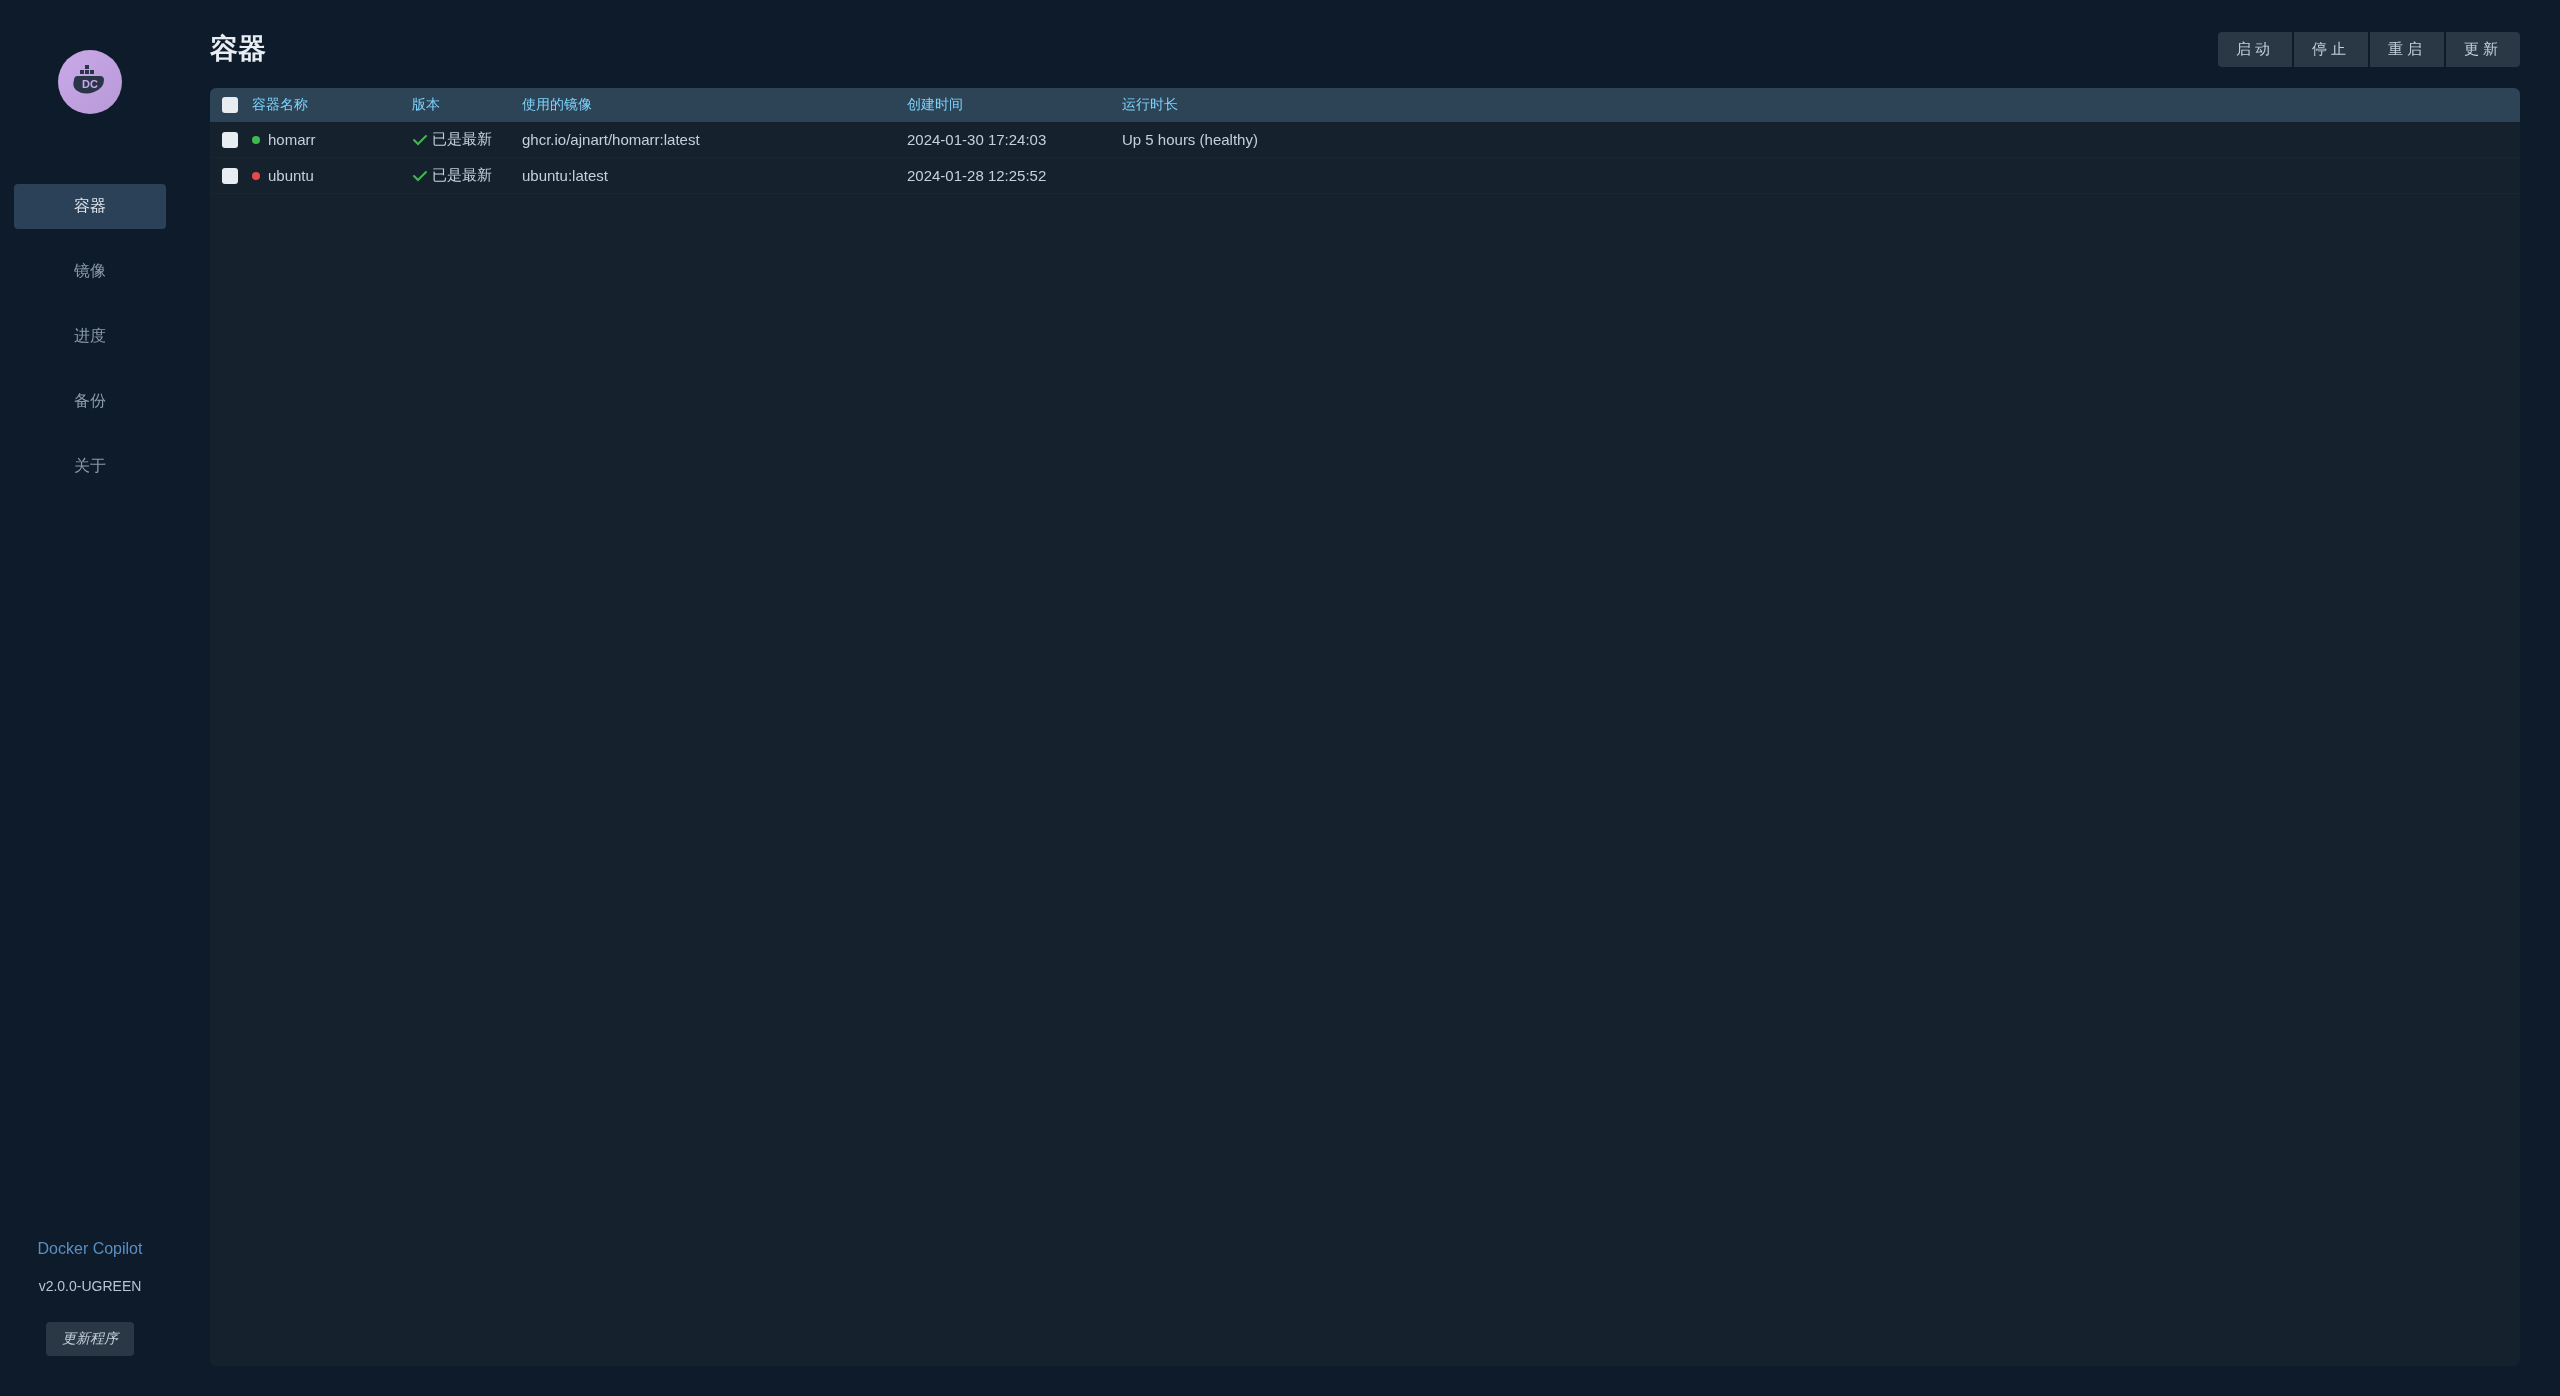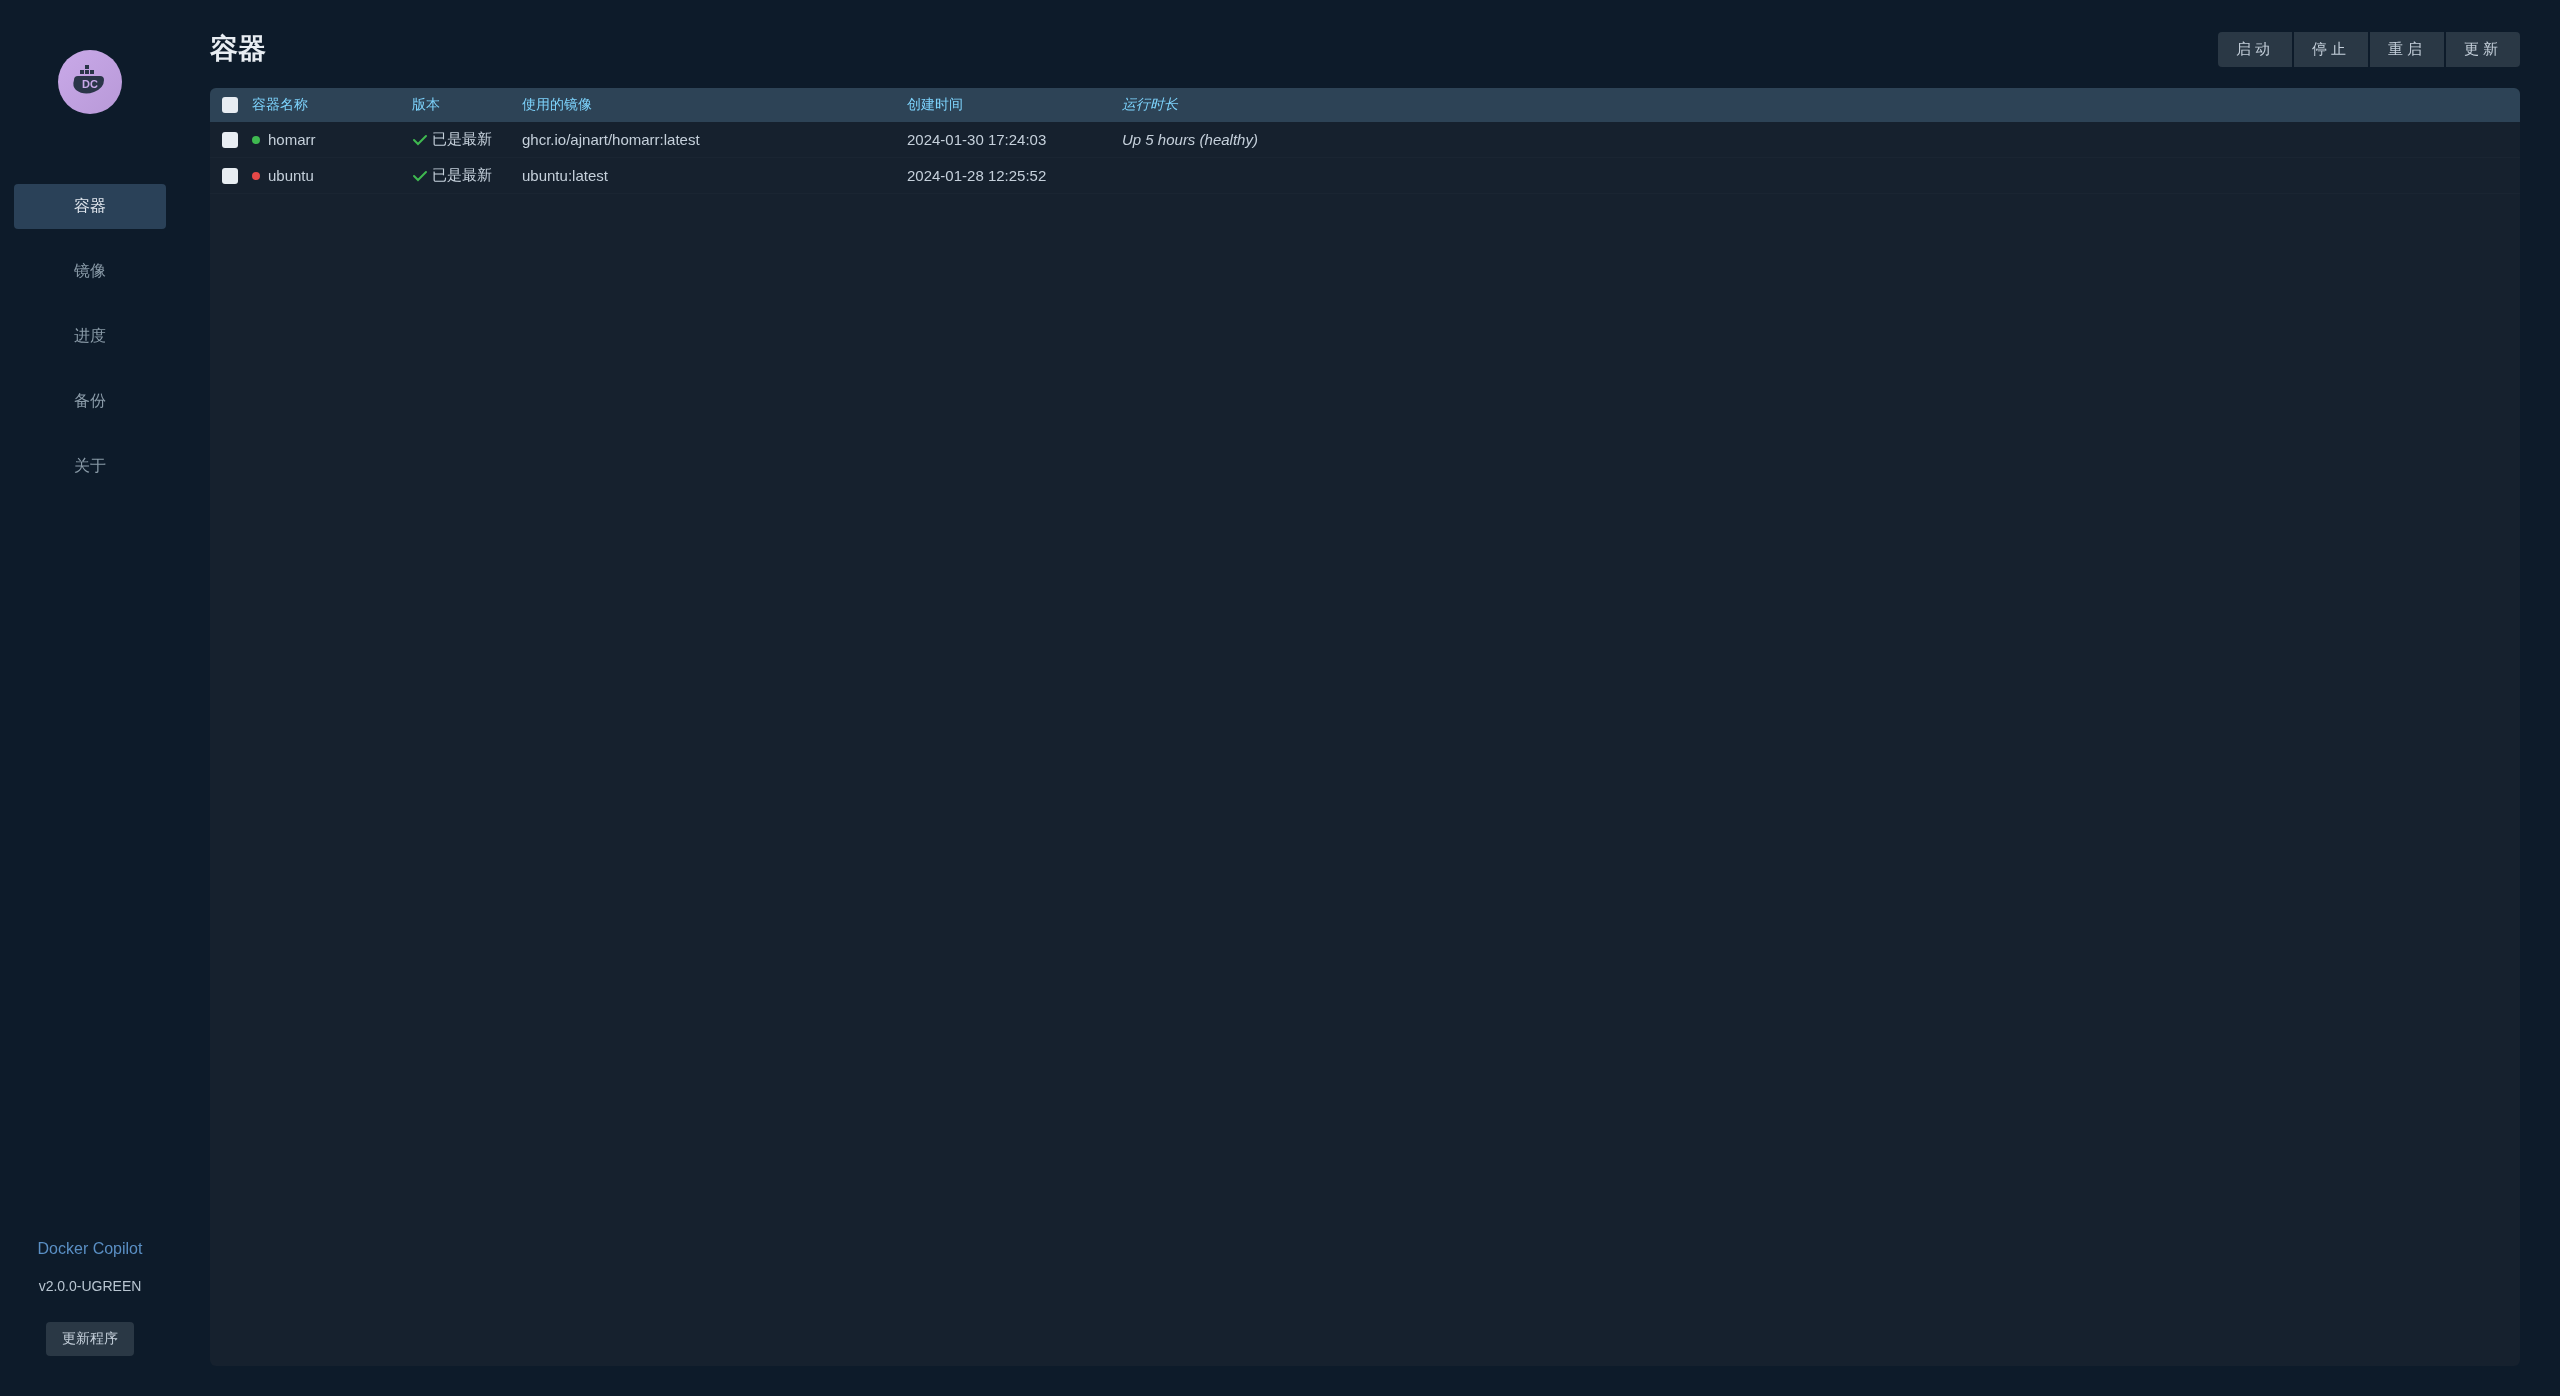--- a/index.html
+++ b/index.html
@@ -87,20 +87,21 @@
     
     .update-button {
       background-color: #2a3845;
       color: #c5d0db;
       border: none;
       padding: 8px 16px;
       font-size: 14px;
       border-radius: 4px;
       cursor: pointer;
       margin-top: 8px;
+      font-style: italic;
     }
     
     .main {
       flex: 1;
       padding: 30px 40px 30px 30px;
       display: flex;
       flex-direction: column;
     }
     
     .header {
@@ -185,21 +186,20 @@
     .col-image {
       width: 385px;
     }
     
     .col-created {
       width: 215px;
     }
     
     .col-status {
       flex: 1;
-      font-style: italic;
     }
     
     .checkbox {
       width: 16px;
       height: 16px;
       background-color: #e8edf2;
       border-radius: 3px;
       cursor: pointer;
     }
     

